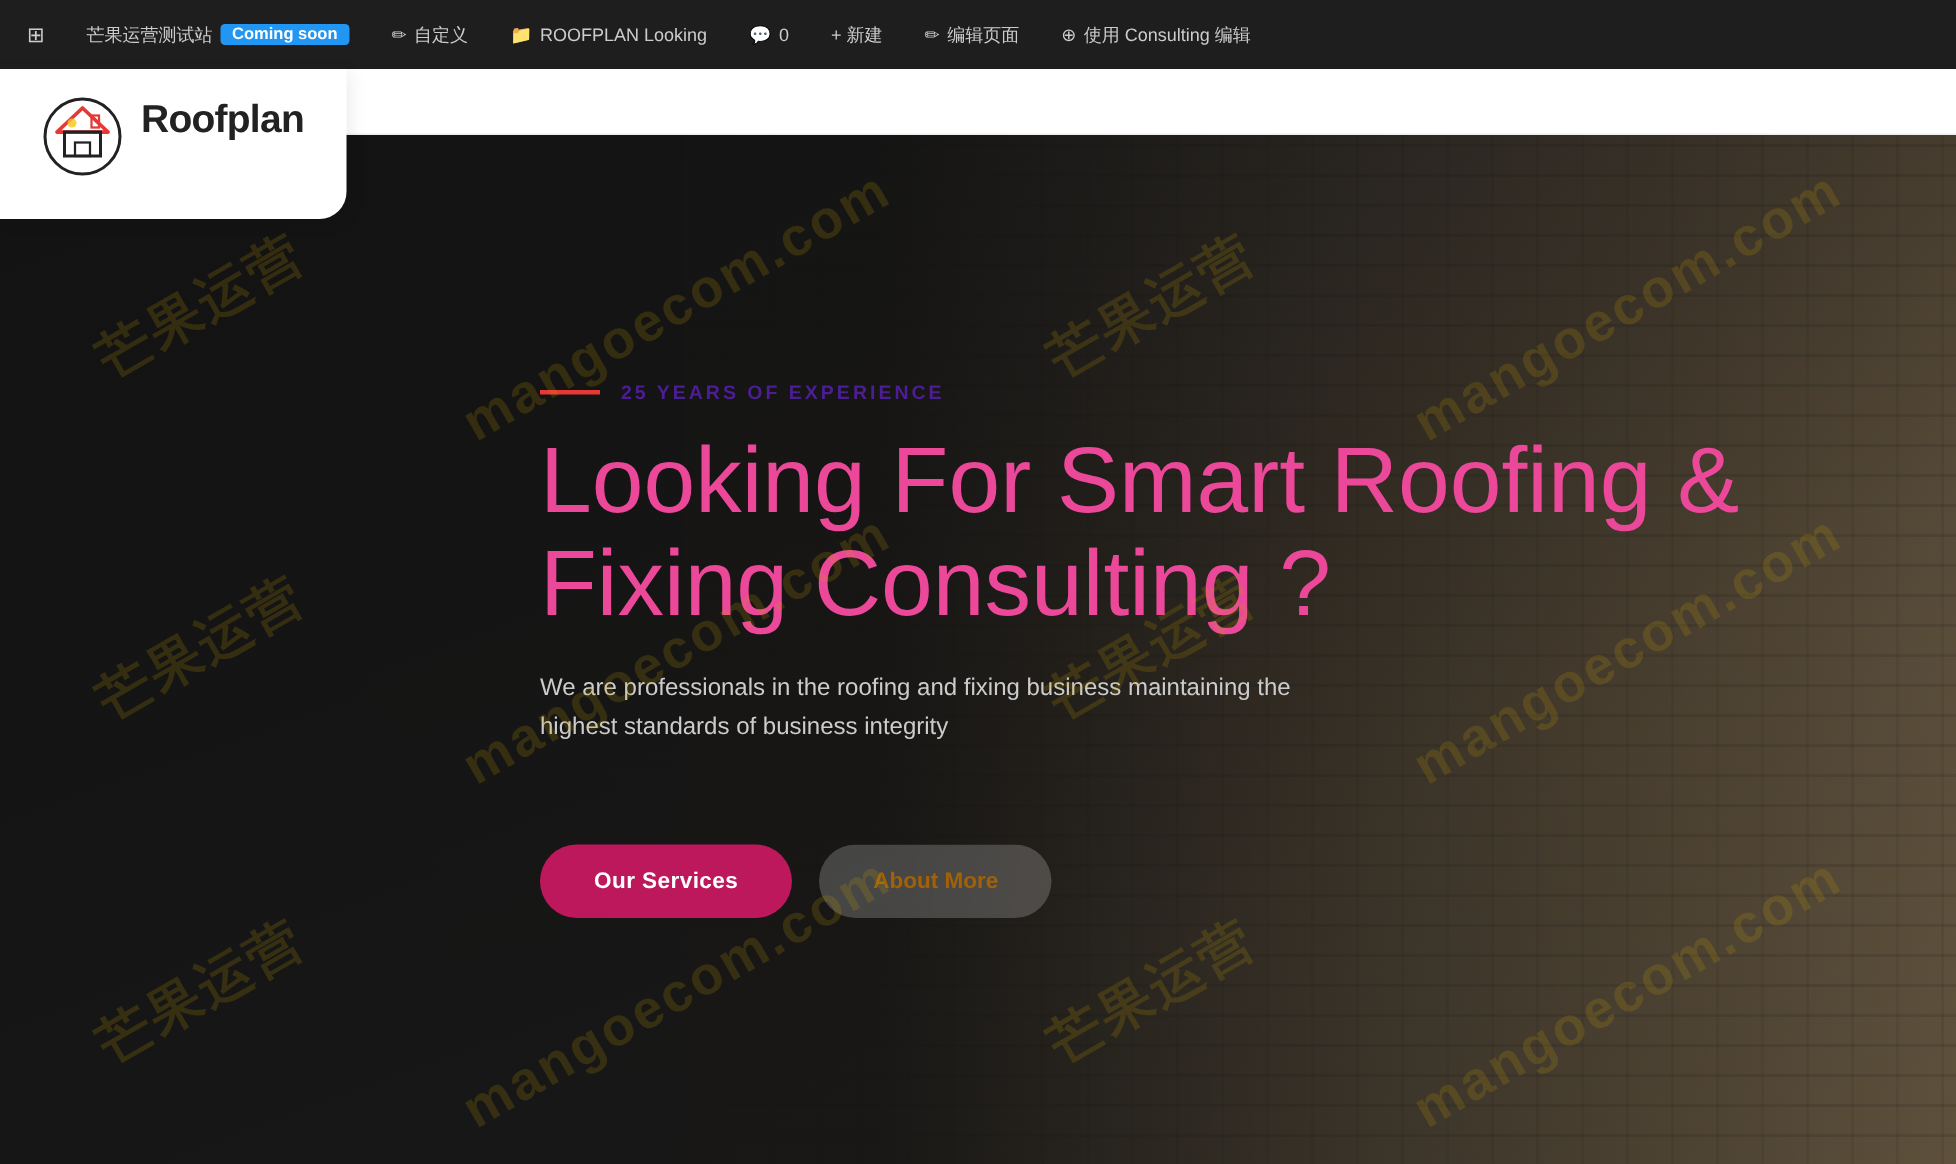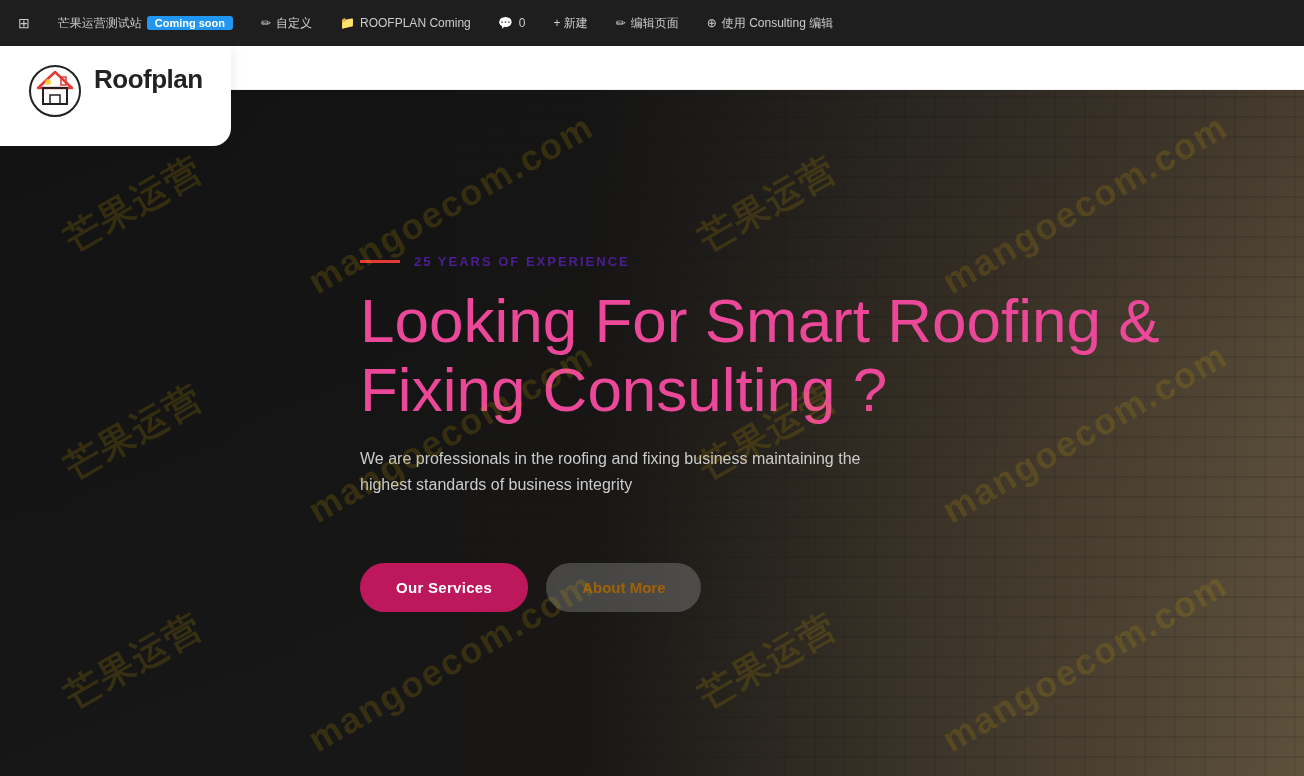--- a/index.html
+++ b/index.html
@@ -255,21 +255,21 @@
   <div class="admin-bar-item">
     <span>芒果运营测试站</span>
     <span class="coming-soon-badge">Coming soon</span>
   </div>
   <div class="admin-bar-item">
     <span>✏</span>
     <span>自定义</span>
   </div>
   <div class="admin-bar-item">
     <span>📁</span>
-    <span>ROOFPLAN Coming</span>
+    <span>ROOFPLAN Looking</span>
   </div>
   <div class="admin-bar-item">
     <span>💬</span>
     <span>0</span>
   </div>
   <div class="admin-bar-item">
     <span>+ 新建</span>
   </div>
   <div class="admin-bar-item">
     <span>✏</span>

